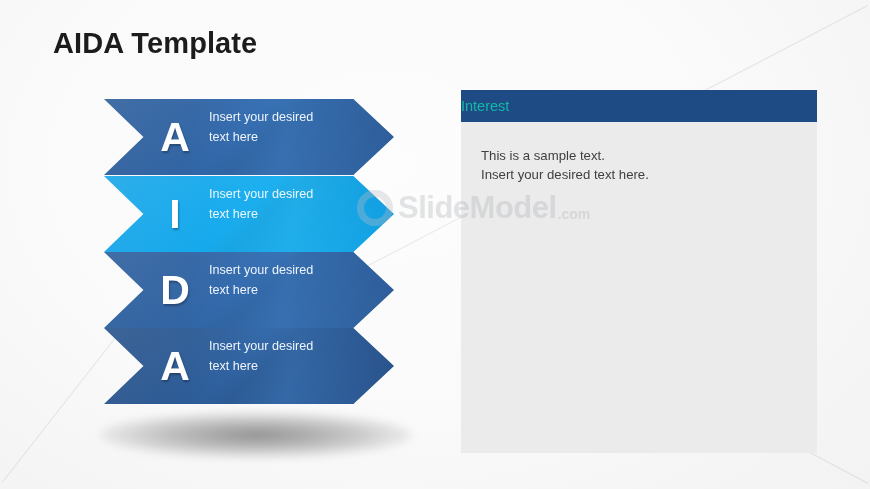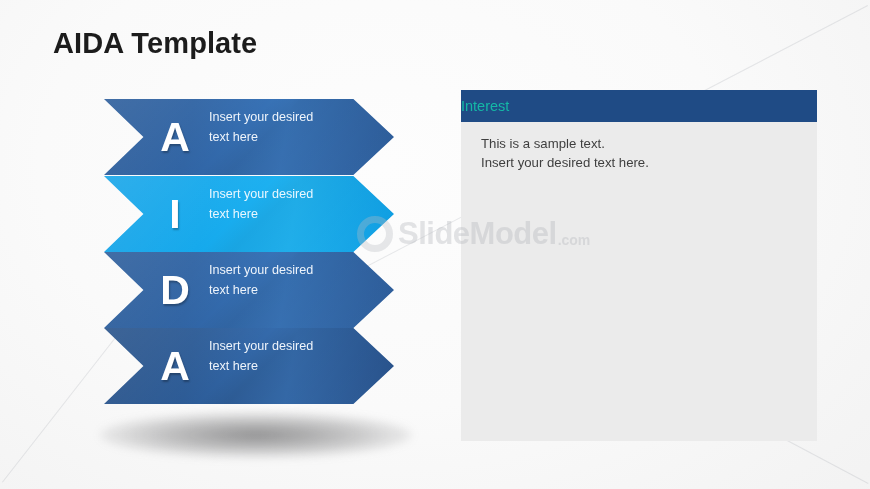--- a/index.html
+++ b/index.html
@@ -156,35 +156,35 @@
     box-shadow: 0 1px 0 rgba(255,255,255,0.9);
   }
   #panel-header-title {
     font-size: 14.5px;
     color: #14b8a6;
     font-weight: 400;
   }
   #panel-body {
     height: 307px;
     background: #ebebeb;
-    padding-top: 12px;
+    padding-top: 24px;
   }
   #panel-body-text {
     margin-left: 20px;
     font-size: 13.2px;
     line-height: 19px;
     color: #3f3f3f;
     white-space: pre-line;
   }
 
   
   #watermark {
     position: absolute;
     left: 357px;
-    top: 216px;
+    top: 190px;
     display: flex;
     align-items: center;
     pointer-events: none;
     user-select: none;
   }
   #watermark-mark {
     width: 36px;
     height: 36px;
     border-radius: 50%;
     border: 7px solid rgba(185,188,192,0.34);

